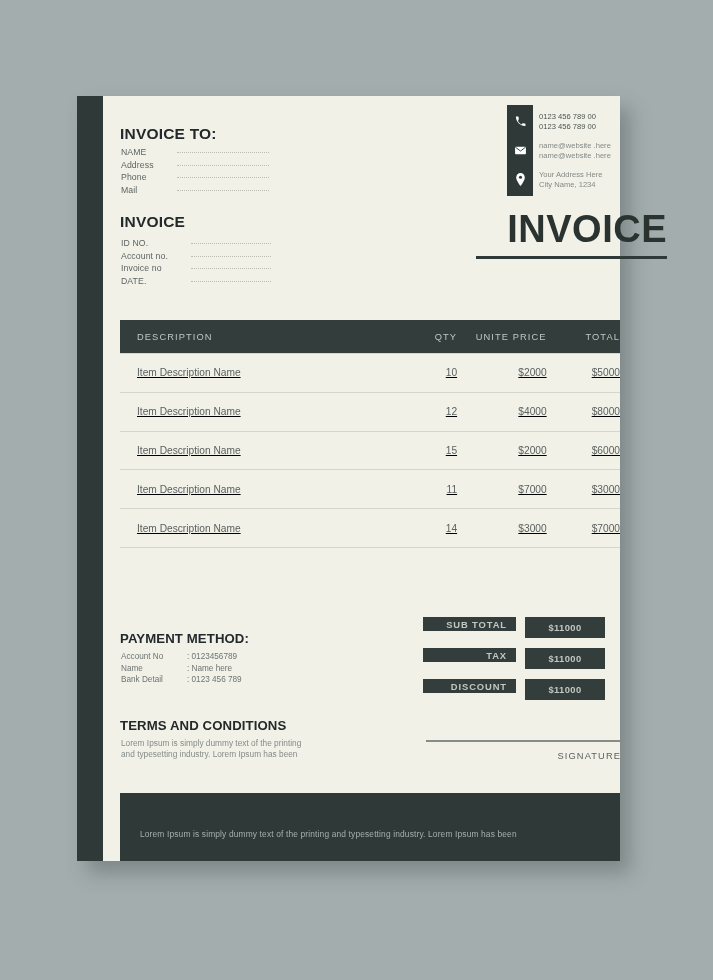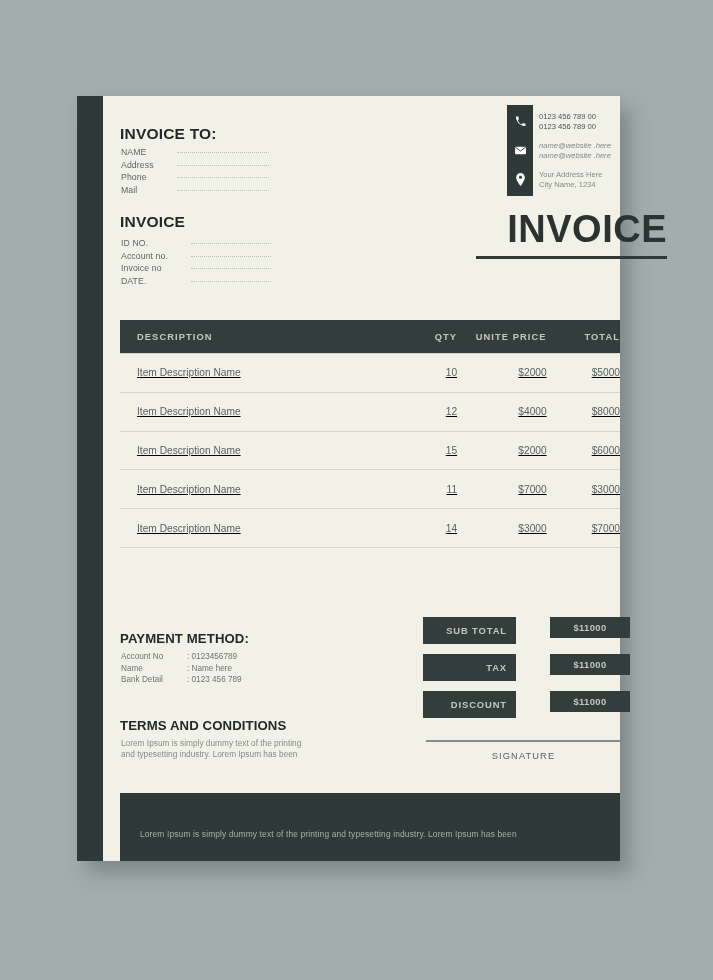--- a/index.html
+++ b/index.html
@@ -172,21 +172,21 @@
     position: absolute;
     left: 0;
     right: 0;
     top: 224px;
     height: 33px;
     background: #333d3b;
     display: flex;
     align-items: center;
     color: #c2c7c2;
     font-size: 9.3px;
-    font-weight: bold;
+    font-weight: normal;
     letter-spacing: 1.1px;
   }
   .th-desc  { width: 262px; padding-left: 17px; }
   .th-qty   { width: 74px;  text-align: right; }
   .th-price { width: 94px;  text-align: right; }
   .th-total { width: 77px;  text-align: right; }
 
   #table-body {
     position: absolute;
     left: 0;
@@ -264,21 +264,21 @@
     top: 66px;
     width: 247px;
   }
   .tot-row {
     display: flex;
     gap: 9px;
     margin-bottom: 10px;
   }
   .tot-label {
     width: 93px;
-    height: 27px;
+    height: 14px;
     background: #333d3b;
     color: #c2c7c2;
     font-size: 9.4px;
     font-weight: bold;
     letter-spacing: 0.9px;
     display: flex;
     align-items: center;
     justify-content: flex-end;
     padding-right: 9px;
     box-sizing: border-box;
@@ -288,30 +288,29 @@
     height: 21px;
     background: #333d3b;
     color: #c2c7c2;
     font-size: 9.4px;
     font-weight: bold;
     letter-spacing: 0.4px;
     display: flex;
     align-items: center;
     justify-content: center;
     box-sizing: border-box;
-    margin-left: 25px;
   }
 
   
   #signature {
     position: absolute;
     left: 306px;
     top: 189px;
     width: 195px;
-    text-align: center;
+    text-align: right;
   }
   #sig-rule {
     height: 1.5px;
     background: #868c88;
   }
   #sig-label {
     margin-top: 9px;
     font-size: 9.3px;
     letter-spacing: 1.1px;
     color: #5a615f;
@@ -416,21 +415,21 @@
               <path d="M12 0C6.8 0 2.6 4.2 2.6 9.4c0 7 9.4 18.6 9.4 18.6s9.4-11.6 9.4-18.6C21.4 4.2 17.2 0 12 0z"></path>
               <circle cx="12" cy="9.3" r="3.3" fill="#2f3a38"></circle>
             </svg>
           </div>
         </div>
 
         <div class="contact-lines" style="top:7px;">
           <div class="contact-line dark">0123 456 789 00</div>
           <div class="contact-line dark">0123 456 789 00</div>
         </div>
-        <div class="contact-lines" style="top:36px;font-style:italic;">
+        <div class="contact-lines" style="top:36px;">
           <div class="contact-line">name@website .here</div>
           <div class="contact-line">name@website .here</div>
         </div>
         <div class="contact-lines" style="top:65px;">
           <div class="contact-line">Your Address Here</div>
           <div class="contact-line">City Name, 1234</div>
         </div>
       </div>
 
       <div id="wordmark">

